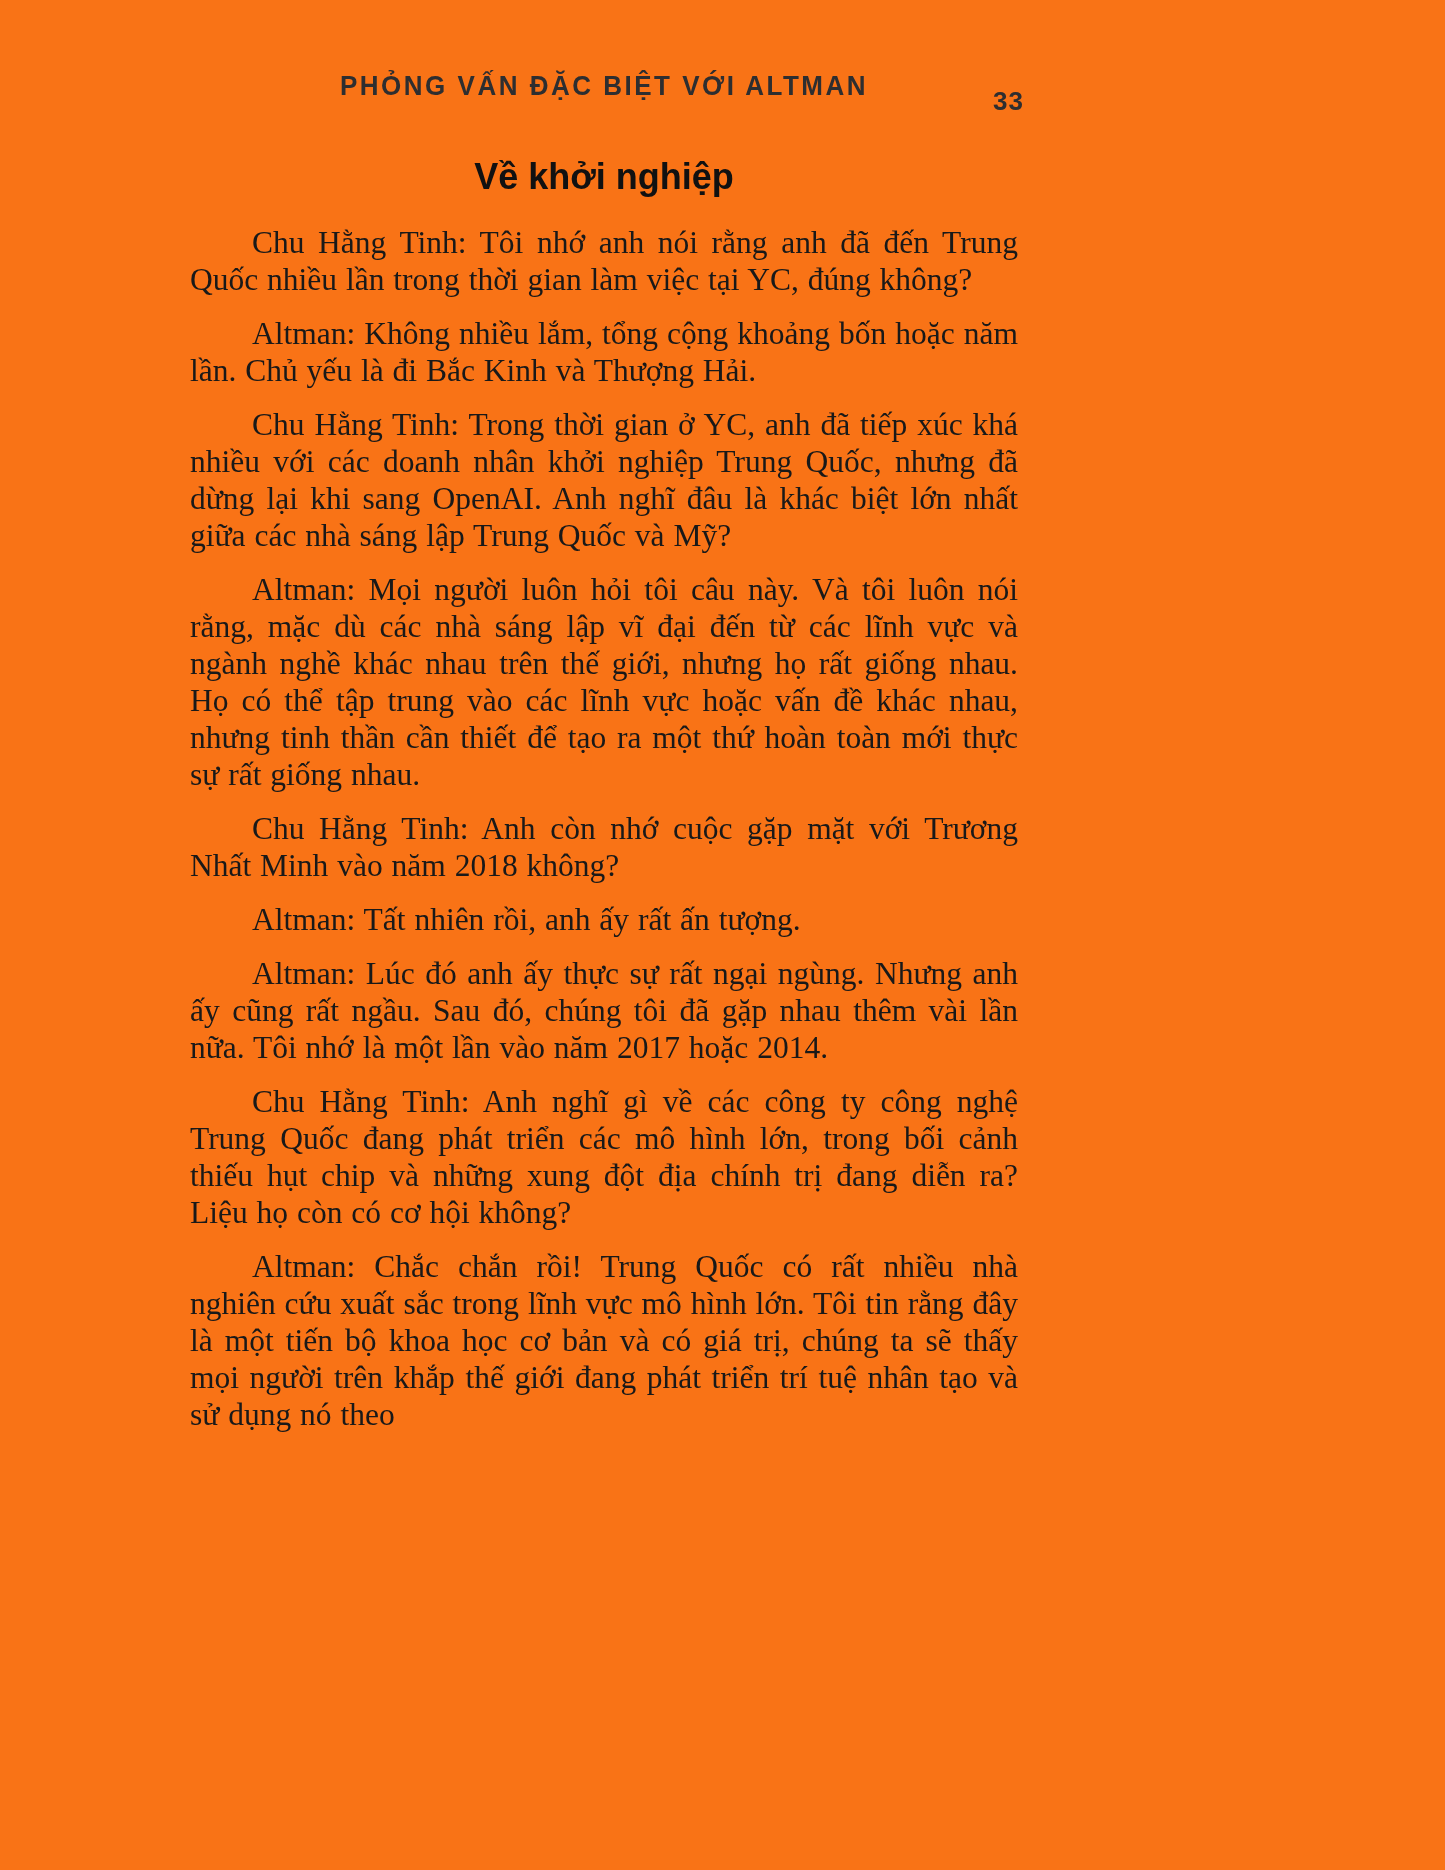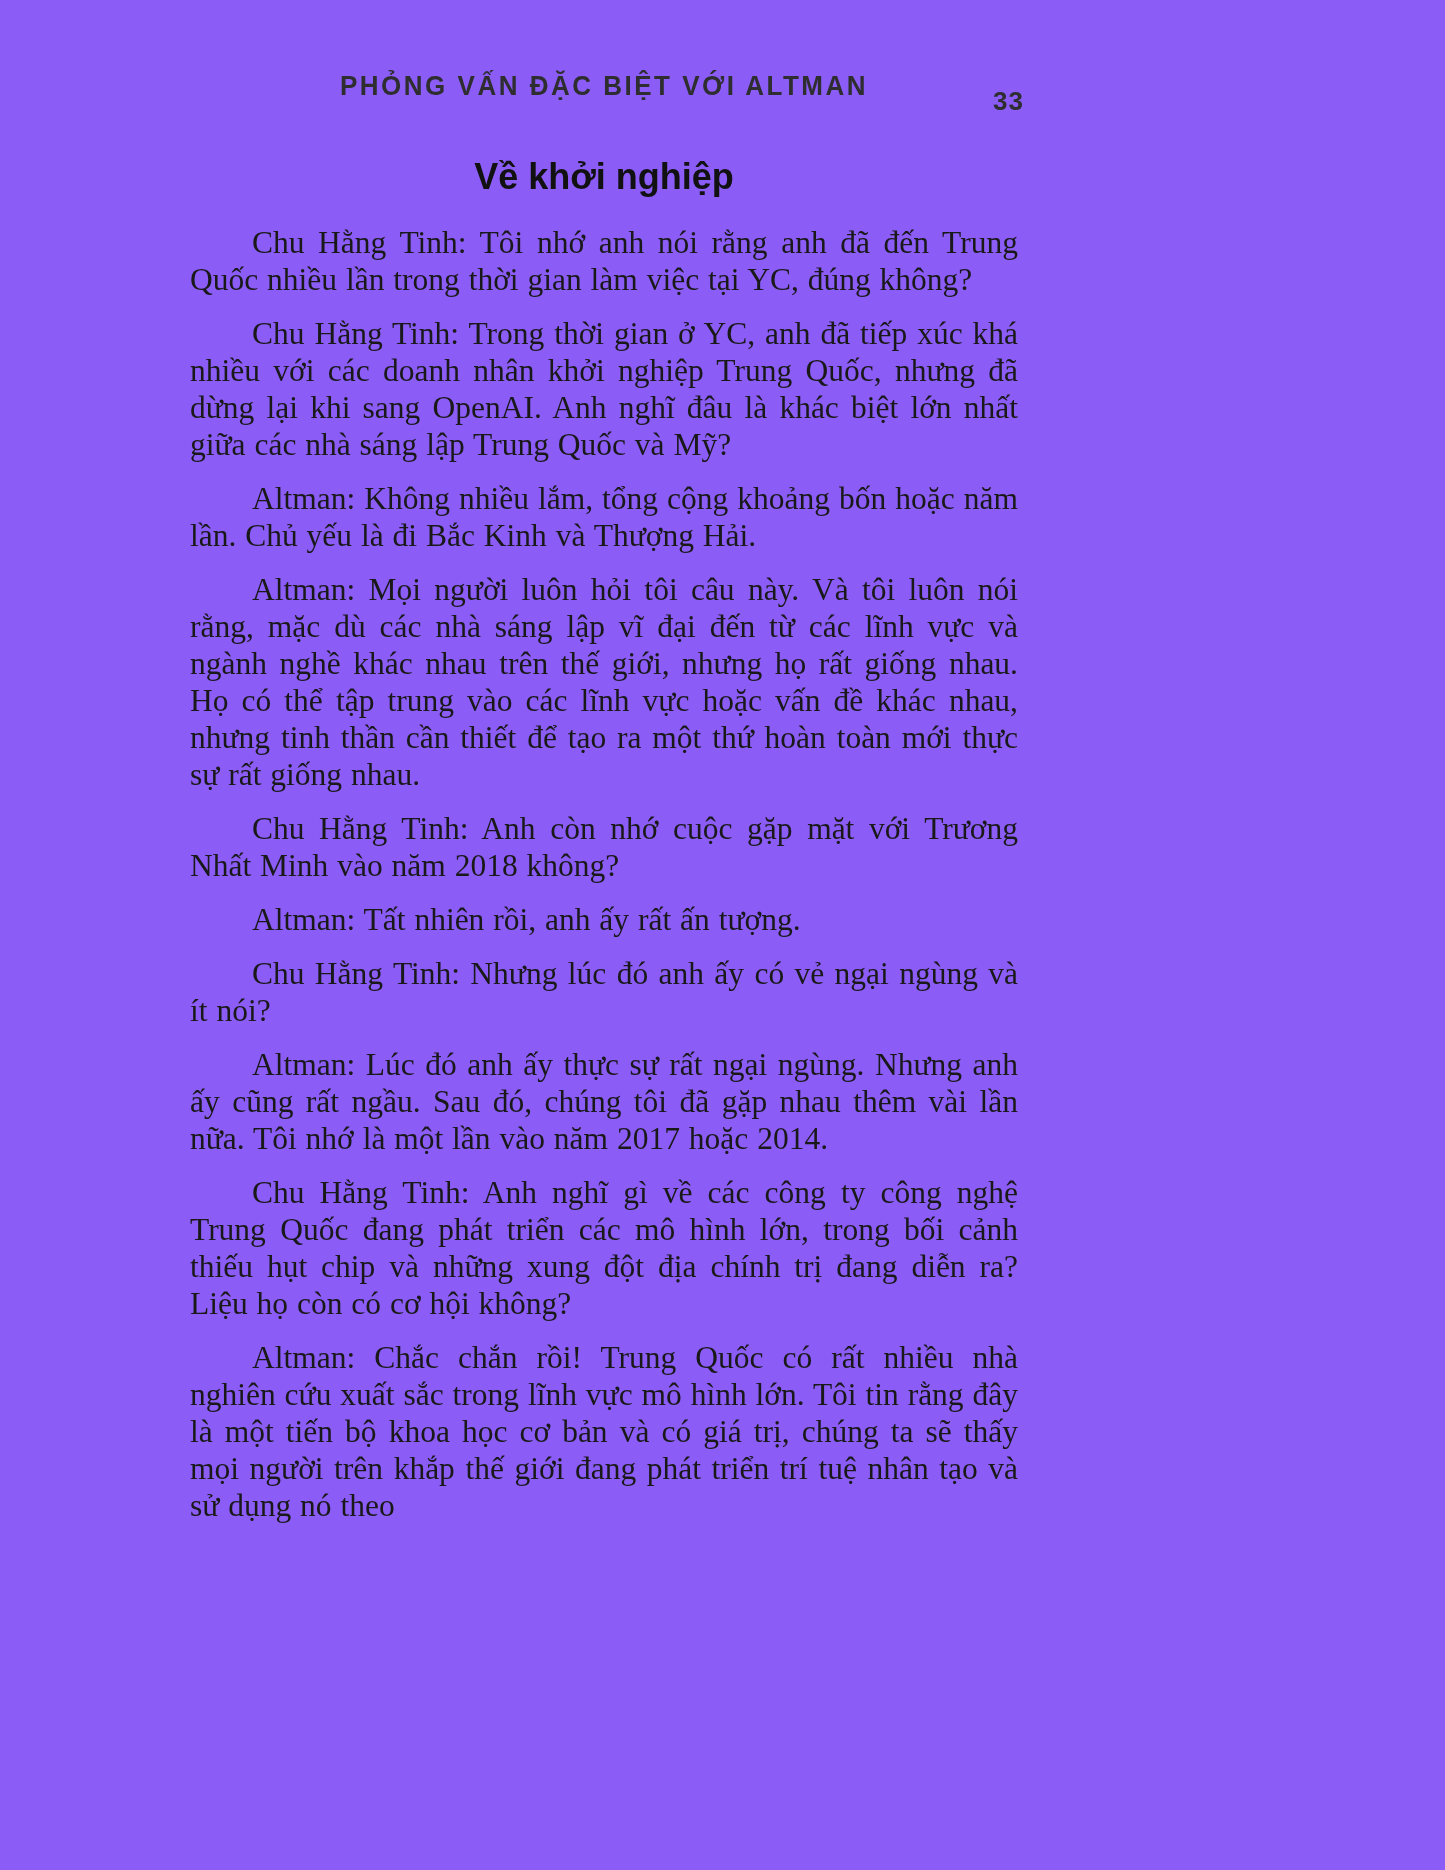--- a/index.html
+++ b/index.html
@@ -4,21 +4,21 @@
 <style>
   html, body {
     margin: 0;
     padding: 0;
     background: #ffffff;
   }
   .page {
     position: relative;
     width: 1445px;
     height: 1870px;
-    background: #8b5cf6;
+    background: #f97316;
     overflow: hidden;
   }
   .content-column {
     position: absolute;
     left: 190px;
     top: 70px;
     width: 828px;
   }
   .running-header {
     position: relative;
@@ -75,25 +75,24 @@
 
     <div class="running-header">
       <div class="running-title">PHỎNG VẤN ĐẶC BIỆT VỚI ALTMAN</div>
       <div class="page-number">33</div>
     </div>
 
     <h1 class="section-title">Về khởi nghiệp</h1>
 
     <div class="dialogue">
       <p>Chu Hằng Tinh: Tôi nhớ anh nói rằng anh đã đến Trung Quốc nhiều lần trong thời gian làm việc tại YC, đúng không?</p>
+      <p>Altman: Không nhiều lắm, tổng cộng khoảng bốn hoặc năm lần. Chủ yếu là đi Bắc Kinh và Thượng Hải.</p>
       <p>Chu Hằng Tinh: Trong thời gian ở YC, anh đã tiếp xúc khá nhiều với các doanh nhân khởi nghiệp Trung Quốc, nhưng đã dừng lại khi sang OpenAI. Anh nghĩ đâu là khác biệt lớn nhất giữa các nhà sáng lập Trung Quốc và Mỹ?</p>
-      <p>Altman: Không nhiều lắm, tổng cộng khoảng bốn hoặc năm lần. Chủ yếu là đi Bắc Kinh và Thượng Hải.</p>
       <p>Altman: Mọi người luôn hỏi tôi câu này. Và tôi luôn nói rằng, mặc dù các nhà sáng lập vĩ đại đến từ các lĩnh vực và ngành nghề khác nhau trên thế giới, nhưng họ rất giống nhau. Họ có thể tập trung vào các lĩnh vực hoặc vấn đề khác nhau, nhưng tinh thần cần thiết để tạo ra một thứ hoàn toàn mới thực sự rất giống nhau.</p>
       <p>Chu Hằng Tinh: Anh còn nhớ cuộc gặp mặt với Trương Nhất Minh vào năm 2018 không?</p>
       <p>Altman: Tất nhiên rồi, anh ấy rất ấn tượng.</p>
-      <p>Chu Hằng Tinh: Nhưng lúc đó anh ấy có vẻ ngại ngùng và ít nói?</p>
       <p>Altman: Lúc đó anh ấy thực sự rất ngại ngùng. Nhưng anh ấy cũng rất ngầu. Sau đó, chúng tôi đã gặp nhau thêm vài lần nữa. Tôi nhớ là một lần vào năm 2017 hoặc 2014.</p>
       <p>Chu Hằng Tinh: Anh nghĩ gì về các công ty công nghệ Trung Quốc đang phát triển các mô hình lớn, trong bối cảnh thiếu hụt chip và những xung đột địa chính trị đang diễn ra? Liệu họ còn có cơ hội không?</p>
       <p>Altman: Chắc chắn rồi! Trung Quốc có rất nhiều nhà nghiên cứu xuất sắc trong lĩnh vực mô hình lớn. Tôi tin rằng đây là một tiến bộ khoa học cơ bản và có giá trị, chúng ta sẽ thấy mọi người trên khắp thế giới đang phát triển trí tuệ nhân tạo và sử dụng nó theo</p>
     </div>
 
   </div>
 </div>
 
 </body></html>

